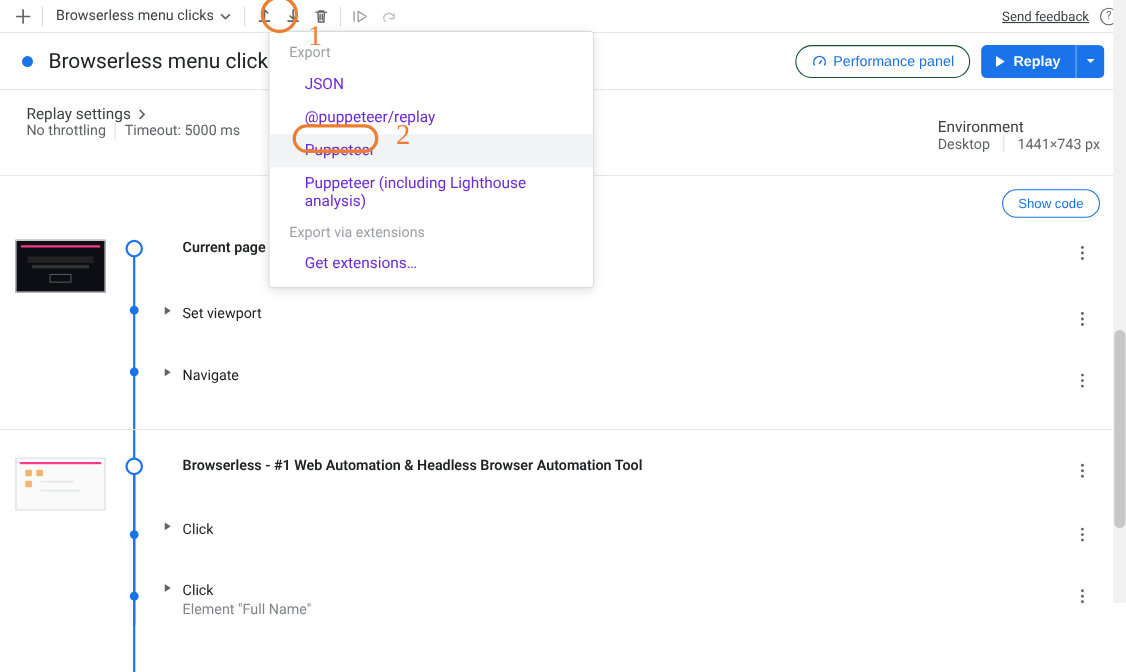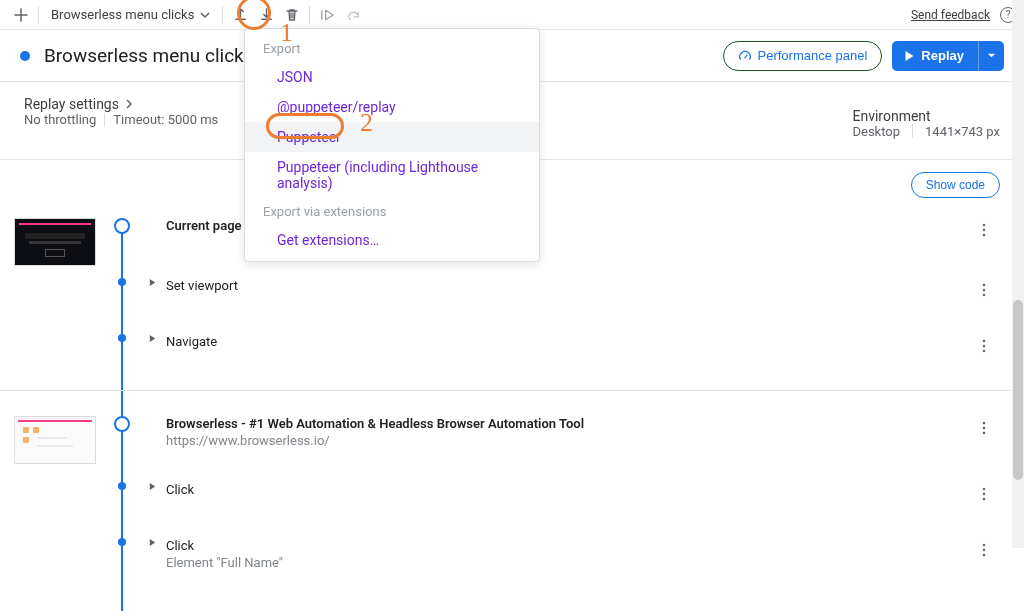--- a/index.html
+++ b/index.html
@@ -495,21 +495,20 @@
       <div class="timeline-line" style="bottom:-80px;"></div>
       <div class="node-circle" style="top:0;"></div>
       <div class="node-dot" style="top:66px;"></div>
       <div class="node-dot" style="top:122px;"></div>
     </div>
     <div class="steps-col">
       <div class="step" style="margin-bottom:34px;">
         <span class="tri"></span>
         <div class="step-text">
           <div class="step-title">Browserless - #1 Web Automation &amp; Headless Browser Automation Tool</div>
-          <div class="step-sub">https://www.browserless.io/</div>
         </div>
         <div class="step-more">
           <svg width="4" height="14" viewBox="0 0 4 14">
               <circle cx="2" cy="2" r="1.3" fill="#5f6368"></circle>
               <circle cx="2" cy="7" r="1.3" fill="#5f6368"></circle>
               <circle cx="2" cy="12" r="1.3" fill="#5f6368"></circle>
             </svg>
         </div>
       </div>
       <div class="step">

